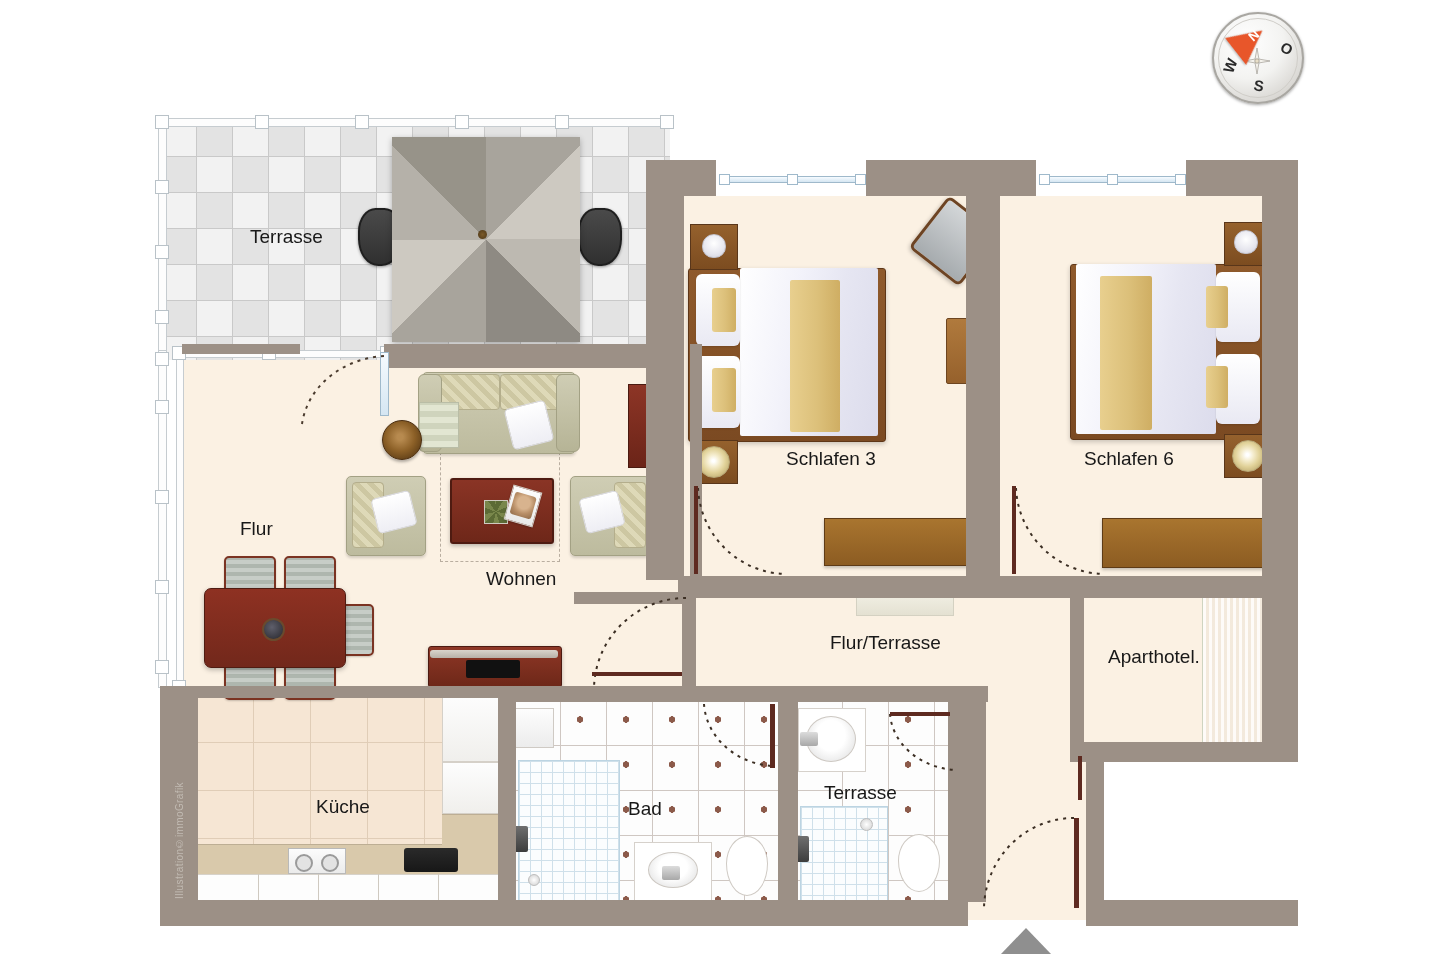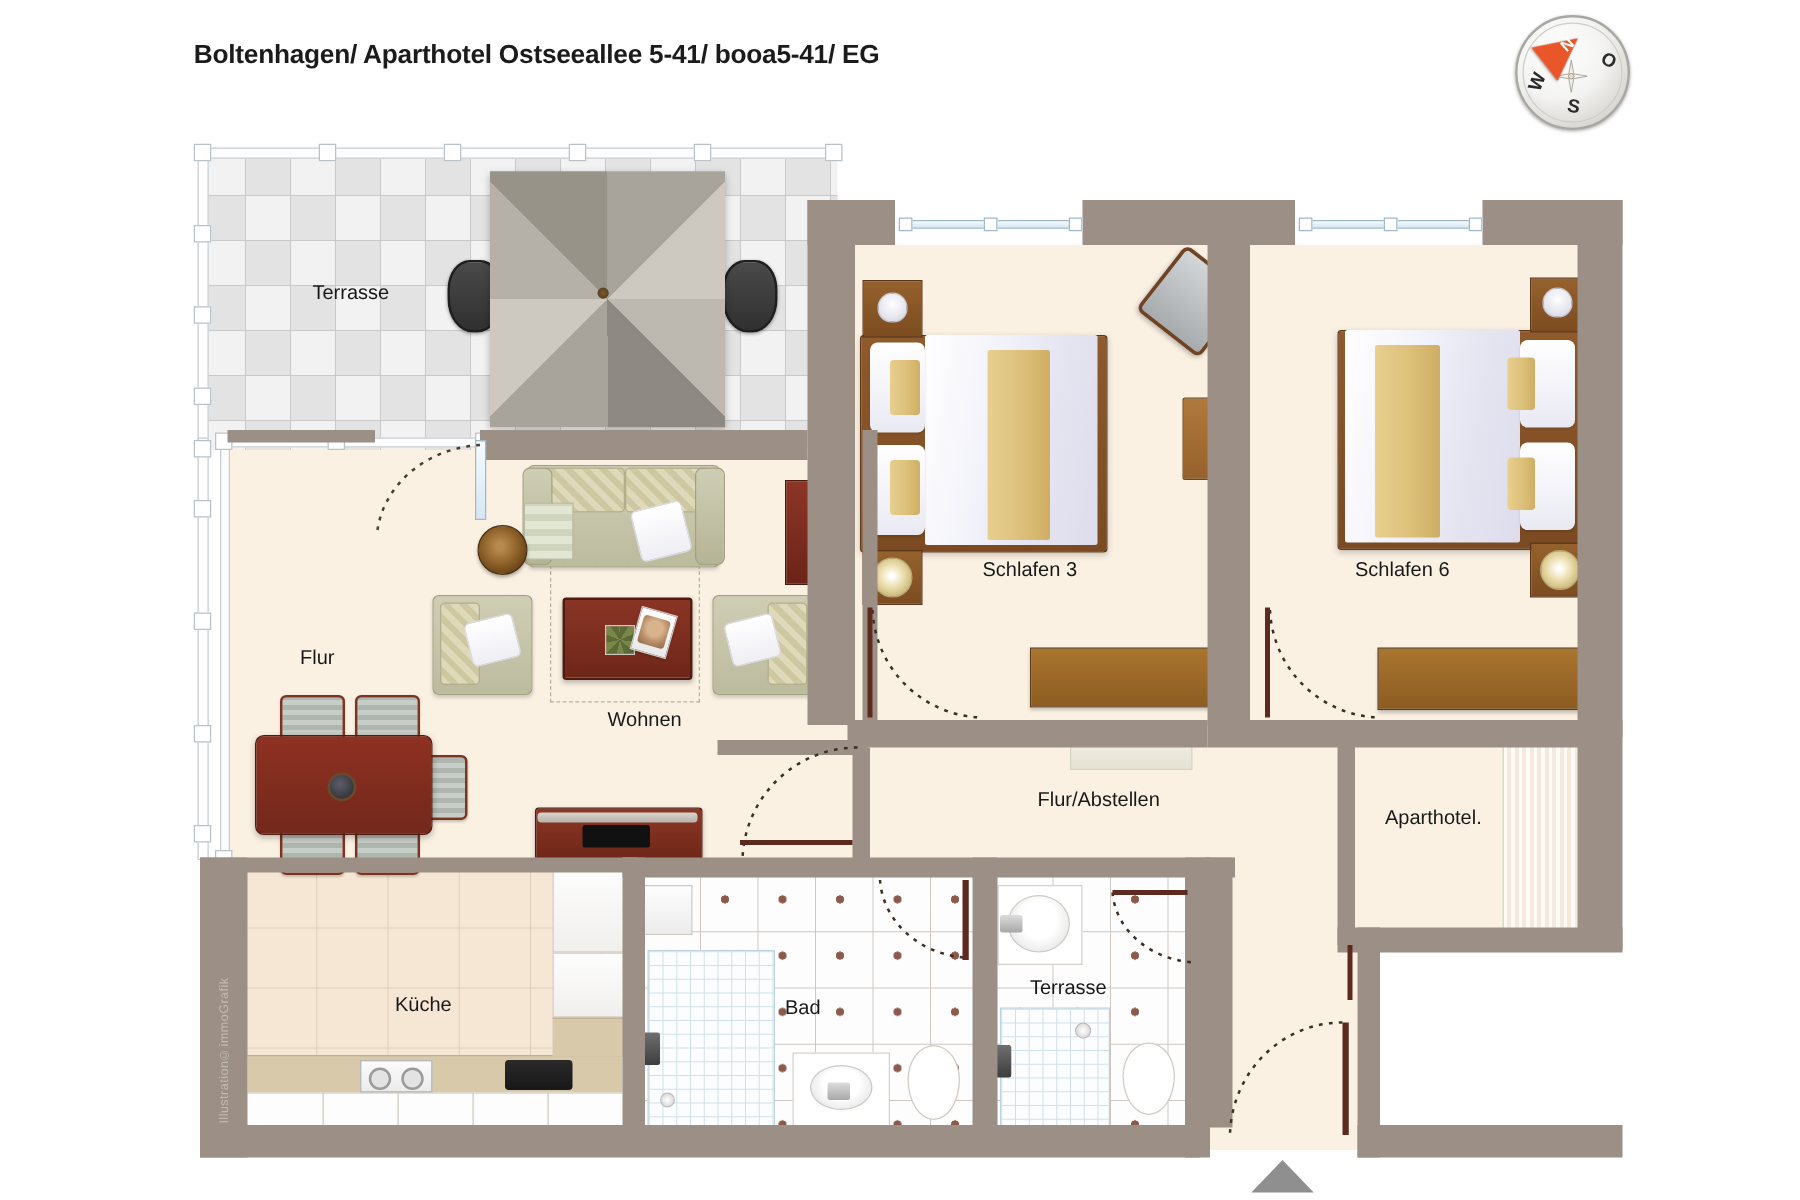--- a/index.html
+++ b/index.html
@@ -22,21 +22,21 @@
   .compass .lS{left:40px;bottom:8px;transform:rotate(10deg);}
   .compass .lW{left:9px;top:43px;transform:rotate(-68deg);}
   .compass .arrow{position:absolute;left:18px;top:10px;width:0;height:0;z-index:3;
       border-left:17px solid transparent;border-right:17px solid transparent;
       border-bottom:34px solid #e8562a;transform:rotate(52deg);filter:drop-shadow(0 1px 1px rgba(0,0,0,.3));}
   .compass .star{position:absolute;left:30px;top:34px;width:26px;height:26px;z-index:2;}
 
   
   .wall{position:absolute;background:#9c9086;z-index:30;}
   .floor{position:absolute;background:#fbf1e3;z-index:5;}
-  .lbl{position:absolute;font-size:16px;color:#181818;z-index:60;white-space:nowrap;}
+  .lbl{position:absolute;font-size:19px;color:#181818;z-index:60;white-space:nowrap;}
   .win{position:absolute;background:#ffffff;z-index:32;}
   .winbar{position:absolute;background:linear-gradient(#f6fbff,#d5e6f2);border:1px solid #9fb9cb;z-index:33;}
   .winnub{position:absolute;width:9px;height:9px;background:#fff;border:1px solid #9fb9cb;z-index:34;}
   .doorleaf{position:absolute;background:#5e2a20;z-index:36;}
   .swing{position:absolute;border:0;z-index:35;}
   .swing svg{display:block;}
 
   
   .terrace{position:absolute;z-index:6;
     background-color:#f2f2f2;
@@ -147,21 +147,20 @@
      background:radial-gradient(circle at 50% 38%,#ffffff,#e6e6ee 60%,#cfcfdb 100%);border:1px solid #c4c4cf;}
   .wardrobe{position:absolute;z-index:17;background:linear-gradient(#a9752f,#8c5c22);
      border:1px solid #5e3b16;box-shadow:0 2px 3px rgba(0,0,0,.22);}
   .doormat{position:absolute;z-index:12;background:linear-gradient(#f3f1e6,#e4e1d2);border:1px solid #d4d1c2;}
 </style>
 </head>
 <body>
 
 <div id="stage">
 
-  <div class="title">Boltenhagen/ Aparthotel Ostseeallee 5-41/ booa5-41/ EG</div>
 
   <div class="compass">
     <div class="ring"></div>
     <div class="arrow"></div>
     <svg class="star" viewBox="0 0 40 40">
       <polygon points="20,0 23,17 40,20 23,23 20,40 17,23 0,20 17,17" fill="#f4f2ec" stroke="#9a968e" stroke-width="1"></polygon>
       <circle cx="20" cy="20" r="3.4" fill="#e8dfc8" stroke="#8d887f" stroke-width="1"></circle>
     </svg>
     <div class="lbl lN">N</div>
     <div class="lbl lO">O</div>
@@ -439,21 +438,21 @@
       </svg>
   </div>
   <div class="lbl" style="left:1084px;top:448px;">Schlafen 6</div>
 
   <div class="swing" style="left:592px;top:596px;width:96px;height:96px;">
     <svg width="96" height="96">
         <path d="M94,2 A92,92 0 0 0 2,92" fill="none" stroke="#3c2f24" stroke-width="2" stroke-dasharray="3,5"></path>
       </svg>
   </div>
   <div class="doorleaf" style="left:592px;top:672px;width:90px;height:4px;"></div>
-  <div class="lbl" style="left:830px;top:632px;">Flur/Abstellen</div>
+  <div class="lbl" style="left:830px;top:632px;">Flur/Terrasse</div>
 
   <div class="shelfgrn" style="left:1202px;top:590px;width:60px;height:152px;"></div>
   <div class="lbl" style="left:1108px;top:646px;">Aparthotel.</div>
 
   <div class="doorleaf" style="left:1074px;top:818px;width:5px;height:90px;"></div>
   <div class="swing" style="left:982px;top:816px;width:96px;height:96px;">
     <svg width="96" height="96">
         <path d="M92,2 A90,92 0 0 0 2,92" fill="none" stroke="#3c2f24" stroke-width="2" stroke-dasharray="3,5"></path>
       </svg>
   </div>

